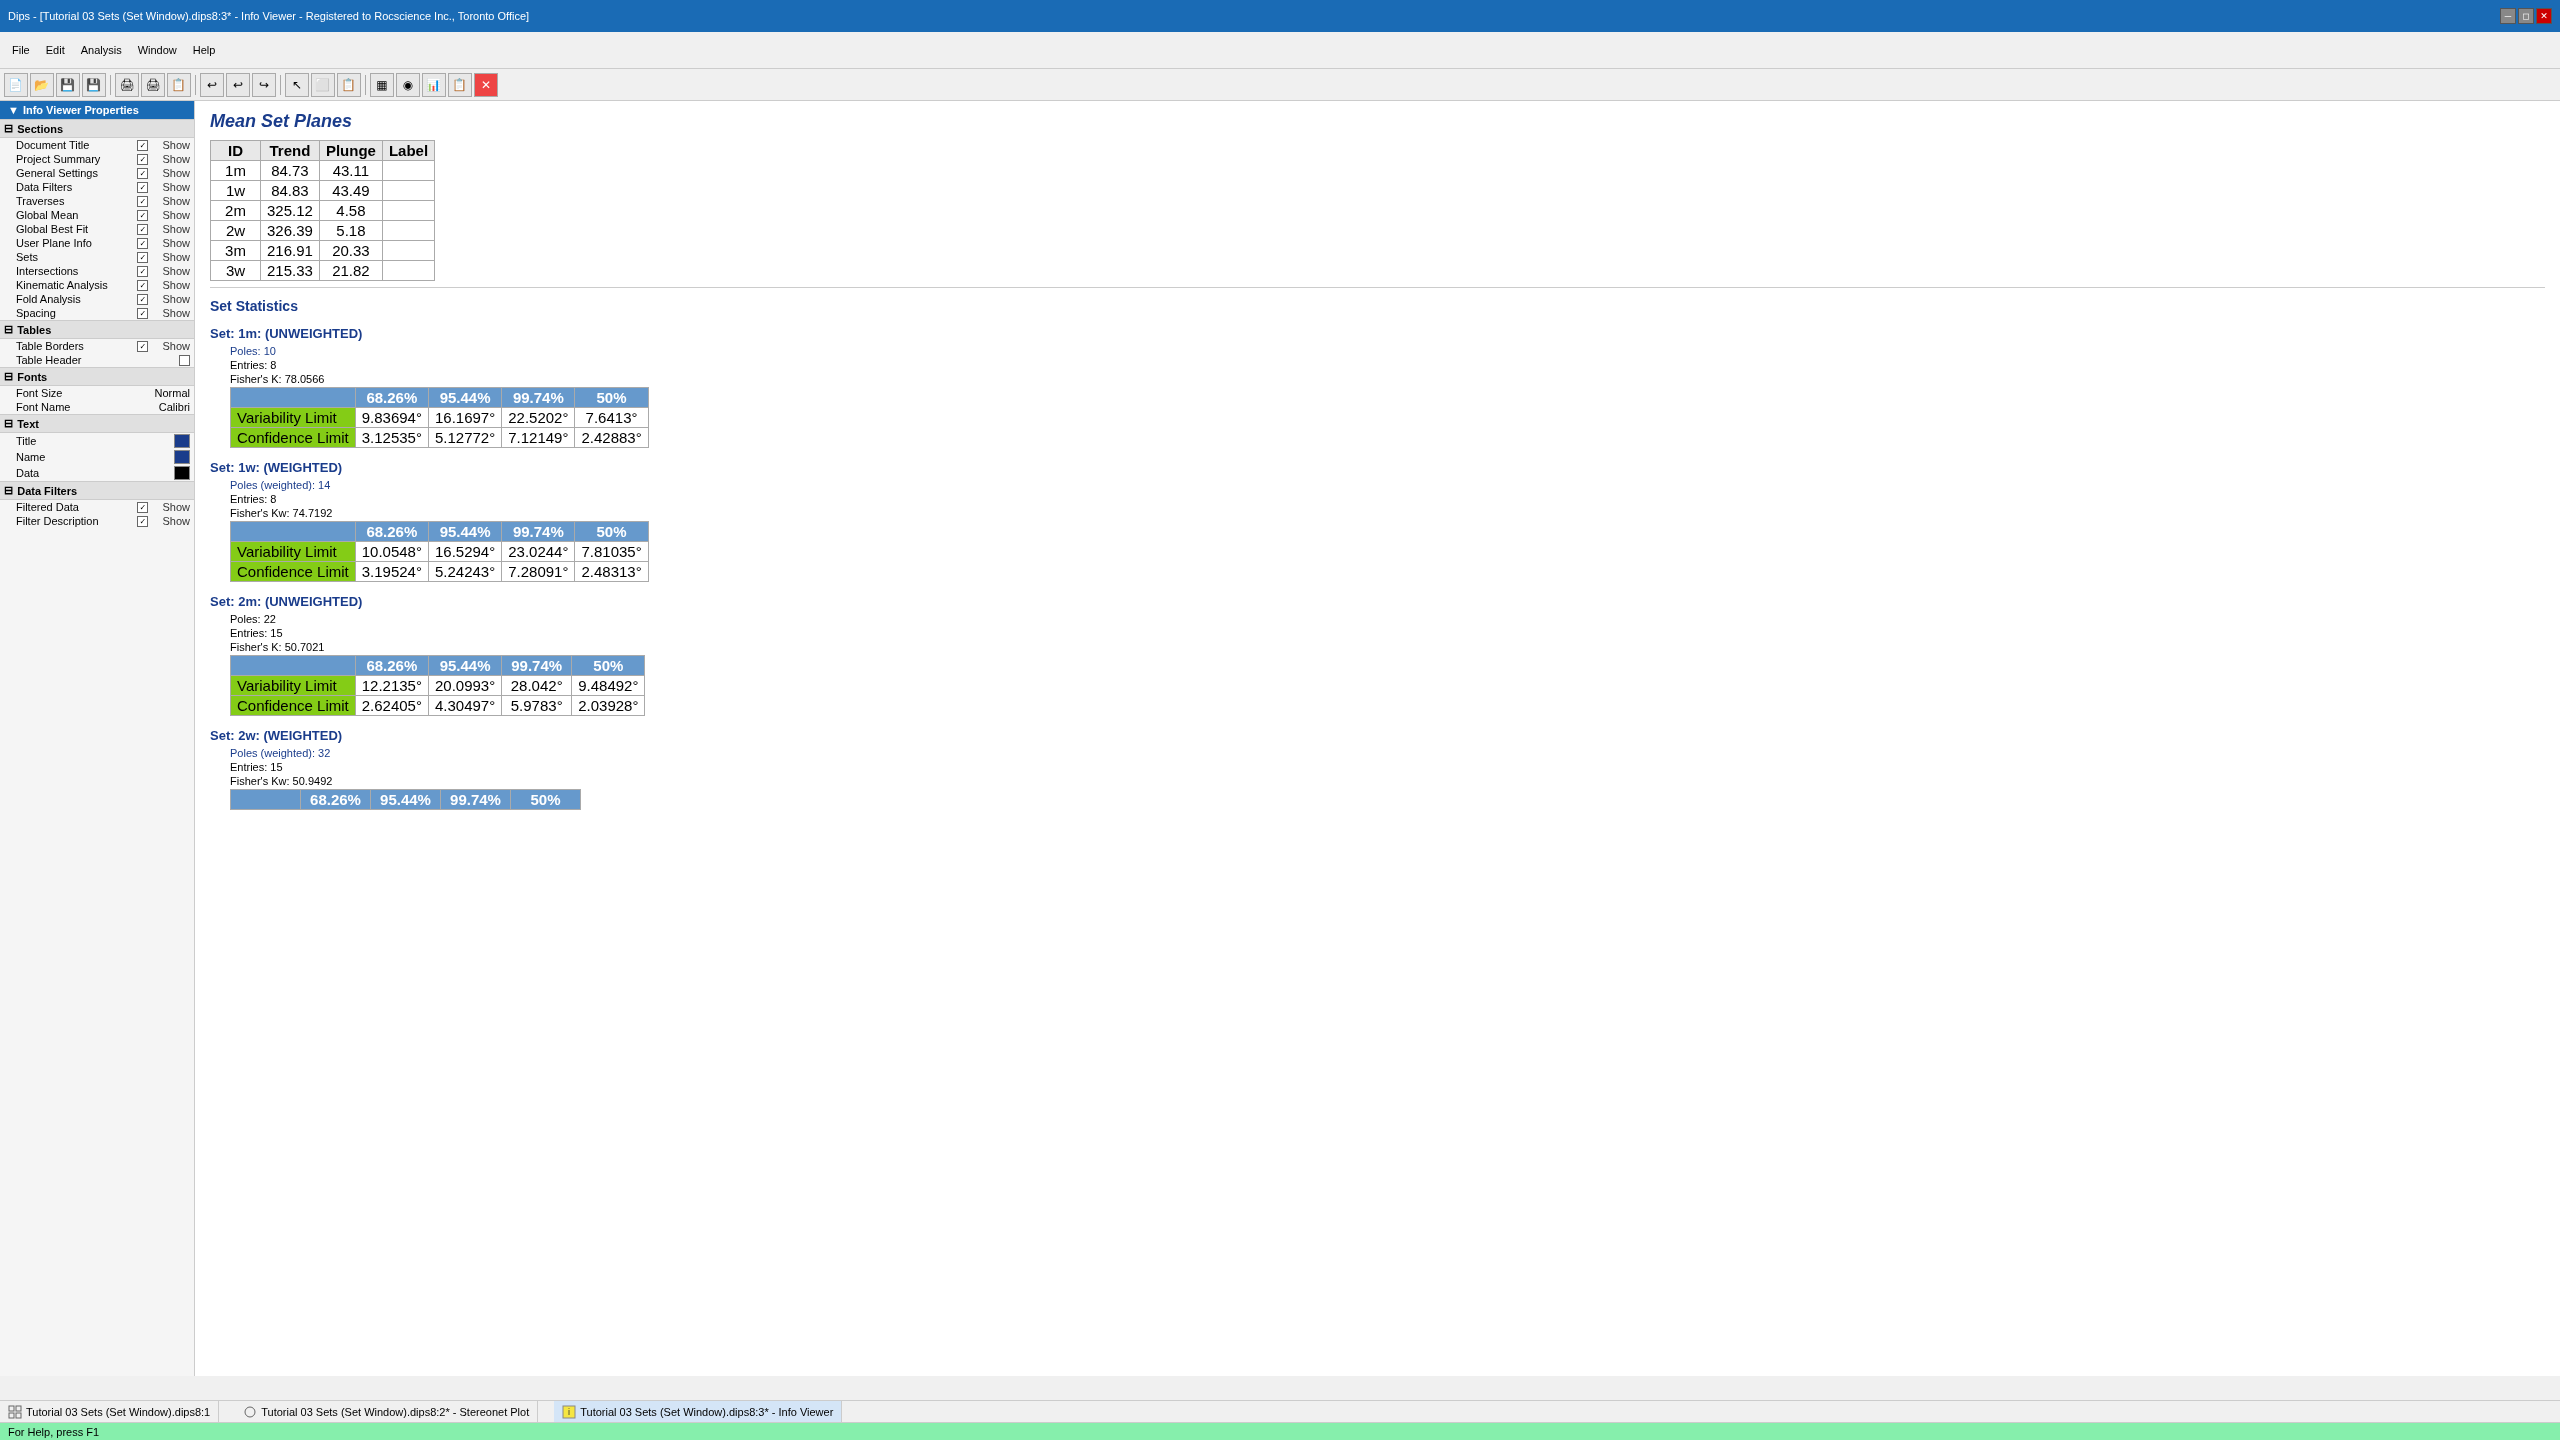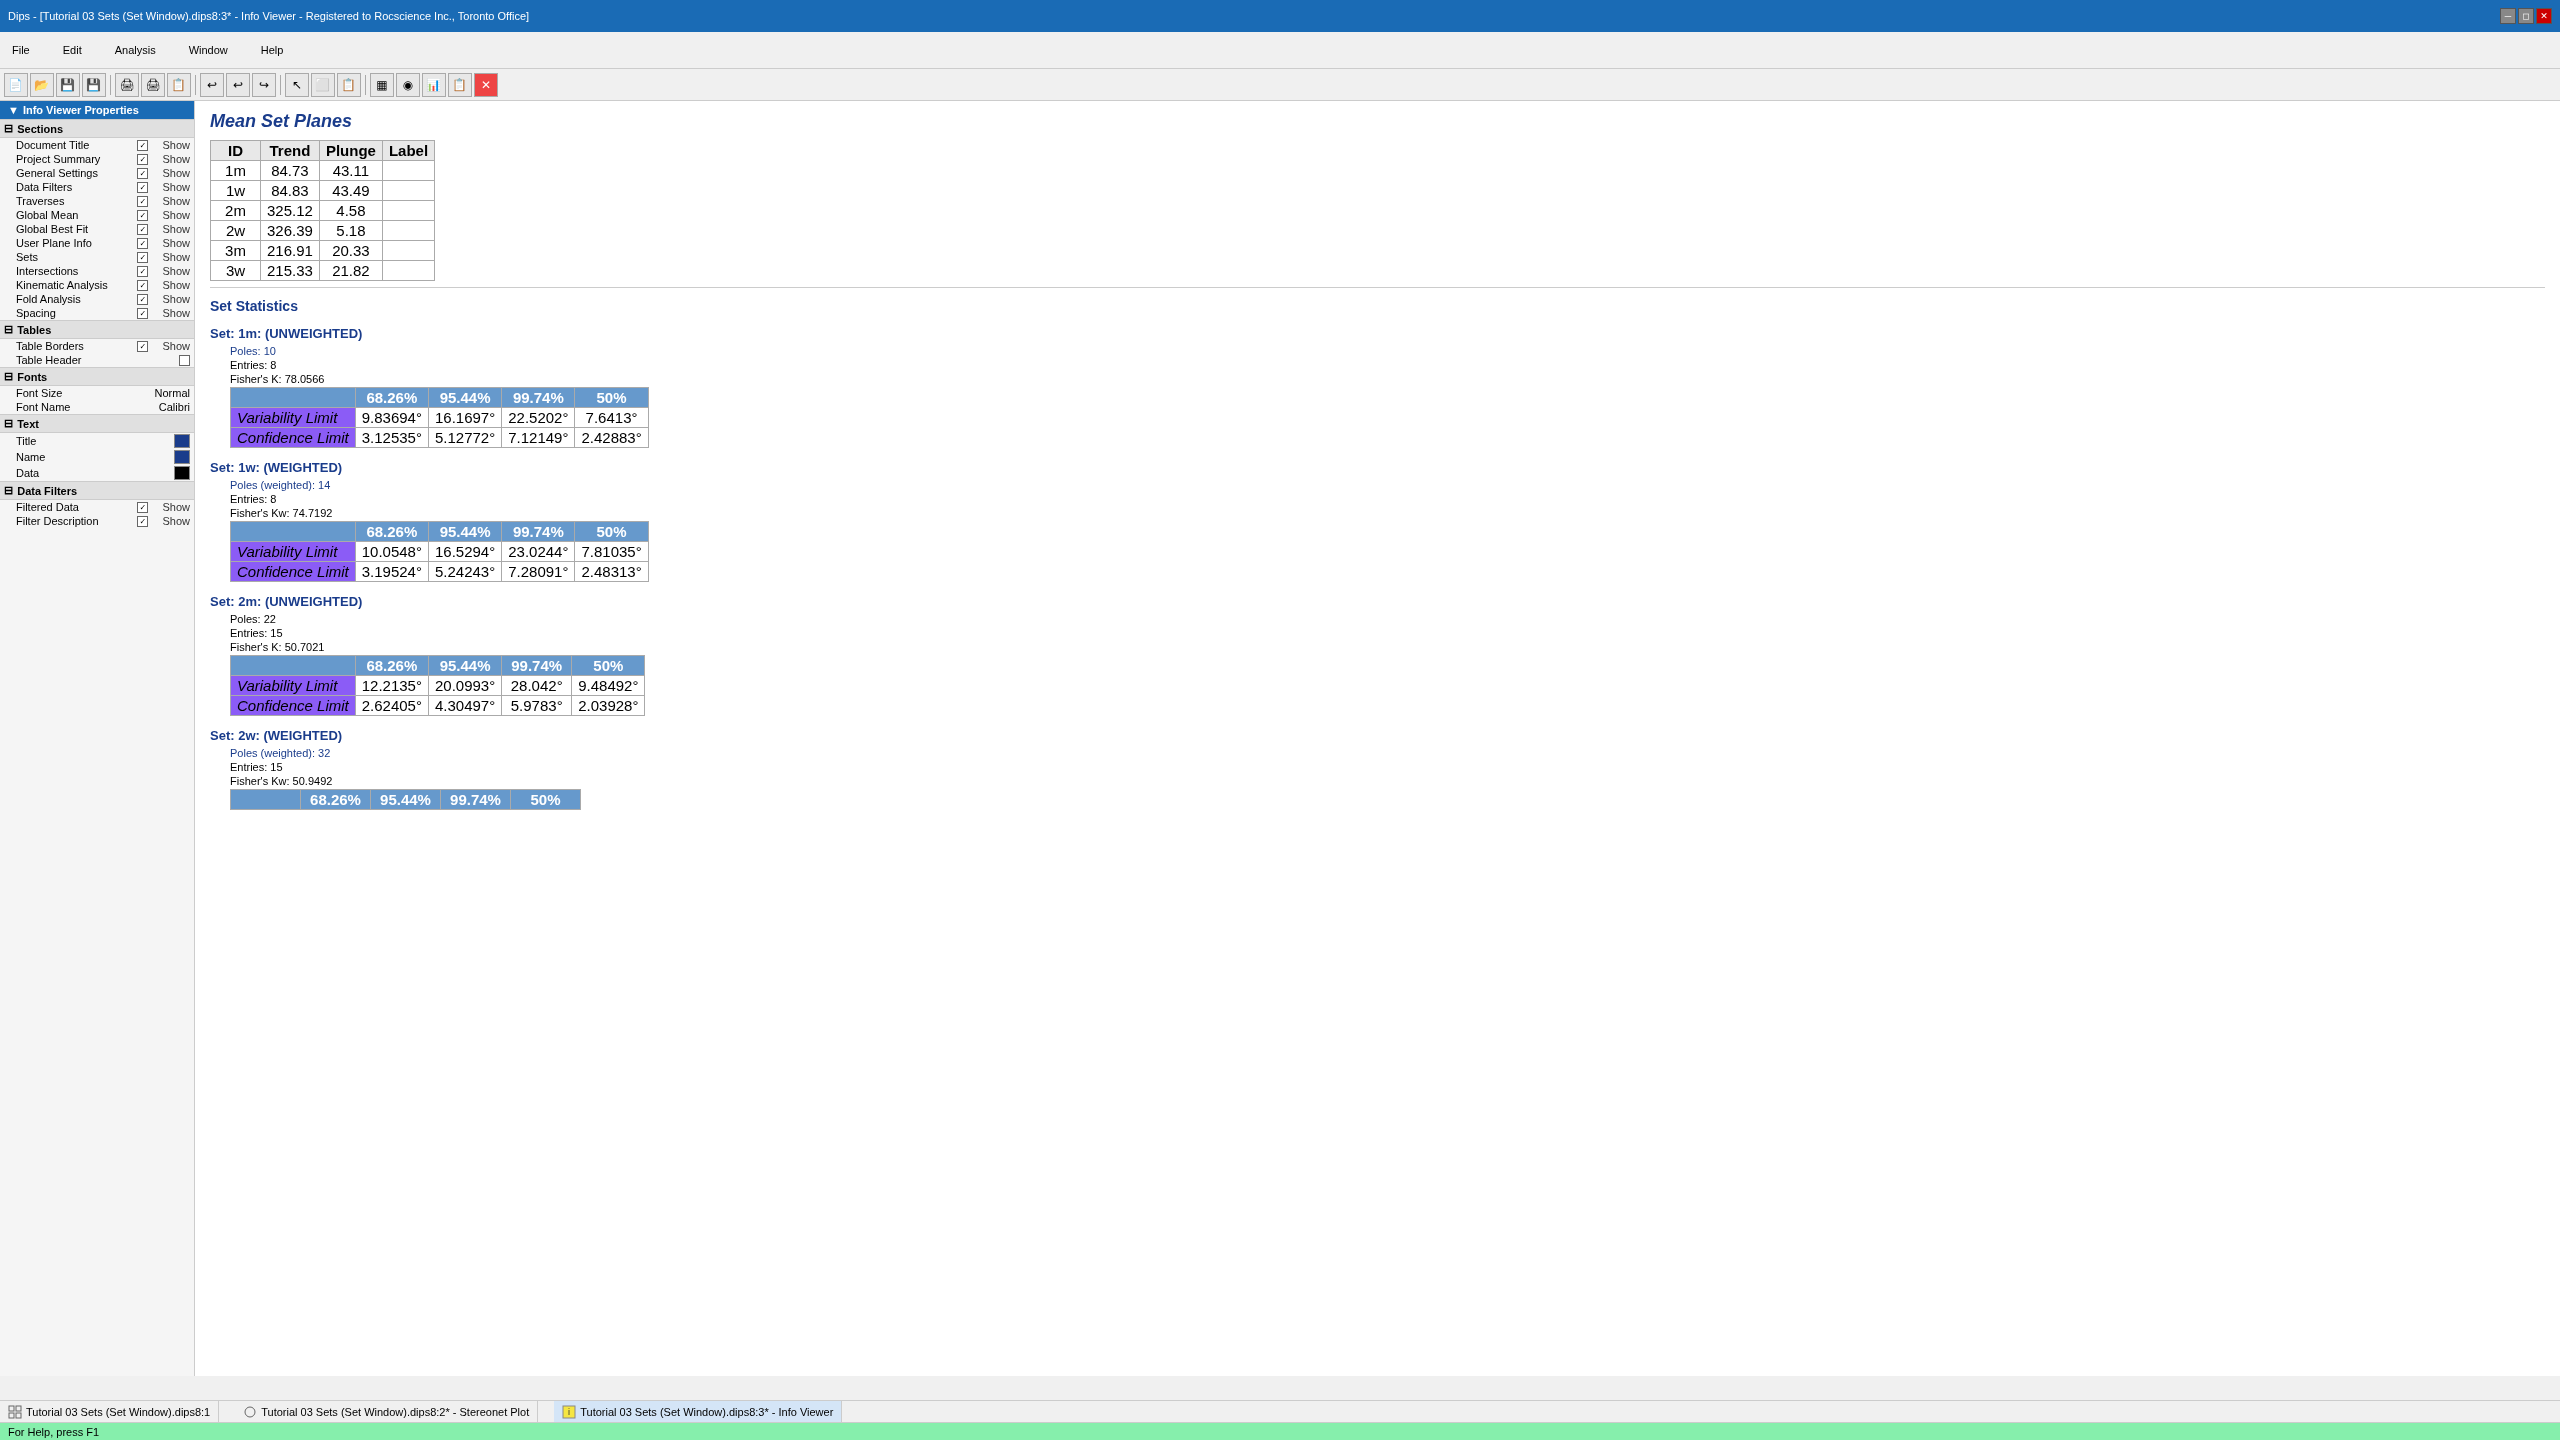--- a/index.html
+++ b/index.html
@@ -6,21 +6,21 @@
     body { font-family: 'Segoe UI', Tahoma, Geneva, Verdana, sans-serif; font-size: 11px; background: #f0f0f0; overflow: hidden; height: 100vh; display: flex; flex-direction: column; }
     
     
     .title-bar { background: #1a6bb5; color: white; padding: 16px 8px; display: flex; justify-content: space-between; align-items: center; height: 22px; }
     .title-bar-title { font-size: 11px; }
     .title-bar-controls { display: flex; gap: 2px; }
     .title-bar-btn { width: 16px; height: 16px; background: #888; border: 1px solid #555; cursor: pointer; font-size: 9px; display: flex; align-items: center; justify-content: center; color: white; }
     .title-bar-btn.close { background: #c00; }
 
     
-    .menu-bar { background: #f0f0f0; border-bottom: 1px solid #ccc; display: flex; padding: 18px 4px; gap: 17px; height: 30px; align-items: center; }
+    .menu-bar { background: #f0f0f0; border-bottom: 1px solid #ccc; display: flex; padding: 18px 4px; gap: 0; height: 30px; align-items: center; }
     .menu-item { padding: 2px 8px; cursor: pointer; font-size: 11px; }
 
     
     .toolbar { background: #f0f0f0; border-bottom: 1px solid #ccc; display: flex; padding: 2px 4px; gap: 2px; height: 32px; align-items: center; }
     .toolbar-btn { width: 24px; height: 24px; background: #e8e8e8; border: 1px solid #aaa; cursor: pointer; display: flex; align-items: center; justify-content: center; font-size: 12px; }
     .toolbar-sep { width: 1px; height: 20px; background: #aaa; margin: 0 2px; }
 
     
     .main-area { display: flex; flex: 1; overflow: hidden; }
 
@@ -42,21 +42,21 @@
     .section-title { color: #1a3c8b; font-size: 18px; font-weight: bold; font-style: italic; margin-bottom: 8px; }
     .subsection-title { color: #1a3c8b; font-size: 14px; font-weight: bold; margin: 10px 0 5px 0; }
     .set-title { color: #1a3c8b; font-size: 13px; font-weight: bold; margin: 12px 0 4px 0; }
 
     
     table { border-collapse: collapse; font-size: 15px; margin-bottom: 4px; }
     table.main-table td, table.main-table th { border: 1px solid #aaa; padding: 1px 6px; text-align: center; min-width: 50px; }
     table.main-table th { background: #e8e8e8; font-weight: bold; }
     table.stats-table td, table.stats-table th { border: 1px solid #aaa; padding: 1px 6px; text-align: center; min-width: 70px; }
     table.stats-table th { background: #6699cc; color: white; font-weight: bold; }
-    table.stats-table td:first-child { text-align: left; background: #8b5cf6; font-style: italic; }
+    table.stats-table td:first-child { text-align: left; background: #84cc16; }
 
     .set-info { color: #1a3c8b; font-size: 11px; margin-left: 20px; margin-bottom: 2px; }
     .set-info-dark { color: #000; font-size: 11px; margin-left: 20px; margin-bottom: 2px; }
 
     
     .status-bar { background: #f0f0f0; border-top: 1px solid #ccc; height: 22px; display: flex; align-items: flex-start; gap: 16px; font-size: 11px; margin-top: 24px; }
     .status-tab { display: flex; align-items: center; gap: 4px; padding: 2px 8px; border-right: 1px solid #ccc; cursor: pointer; height: 100%; }
     .status-tab-icon { width: 14px; height: 14px; display: flex; align-items: center; justify-content: center; }
     .help-bar { background: #86efac; border-top: 1px solid #ccc; padding: 1px 8px; font-size: 11px; height: 18px; display: flex; align-items: center; }
 

